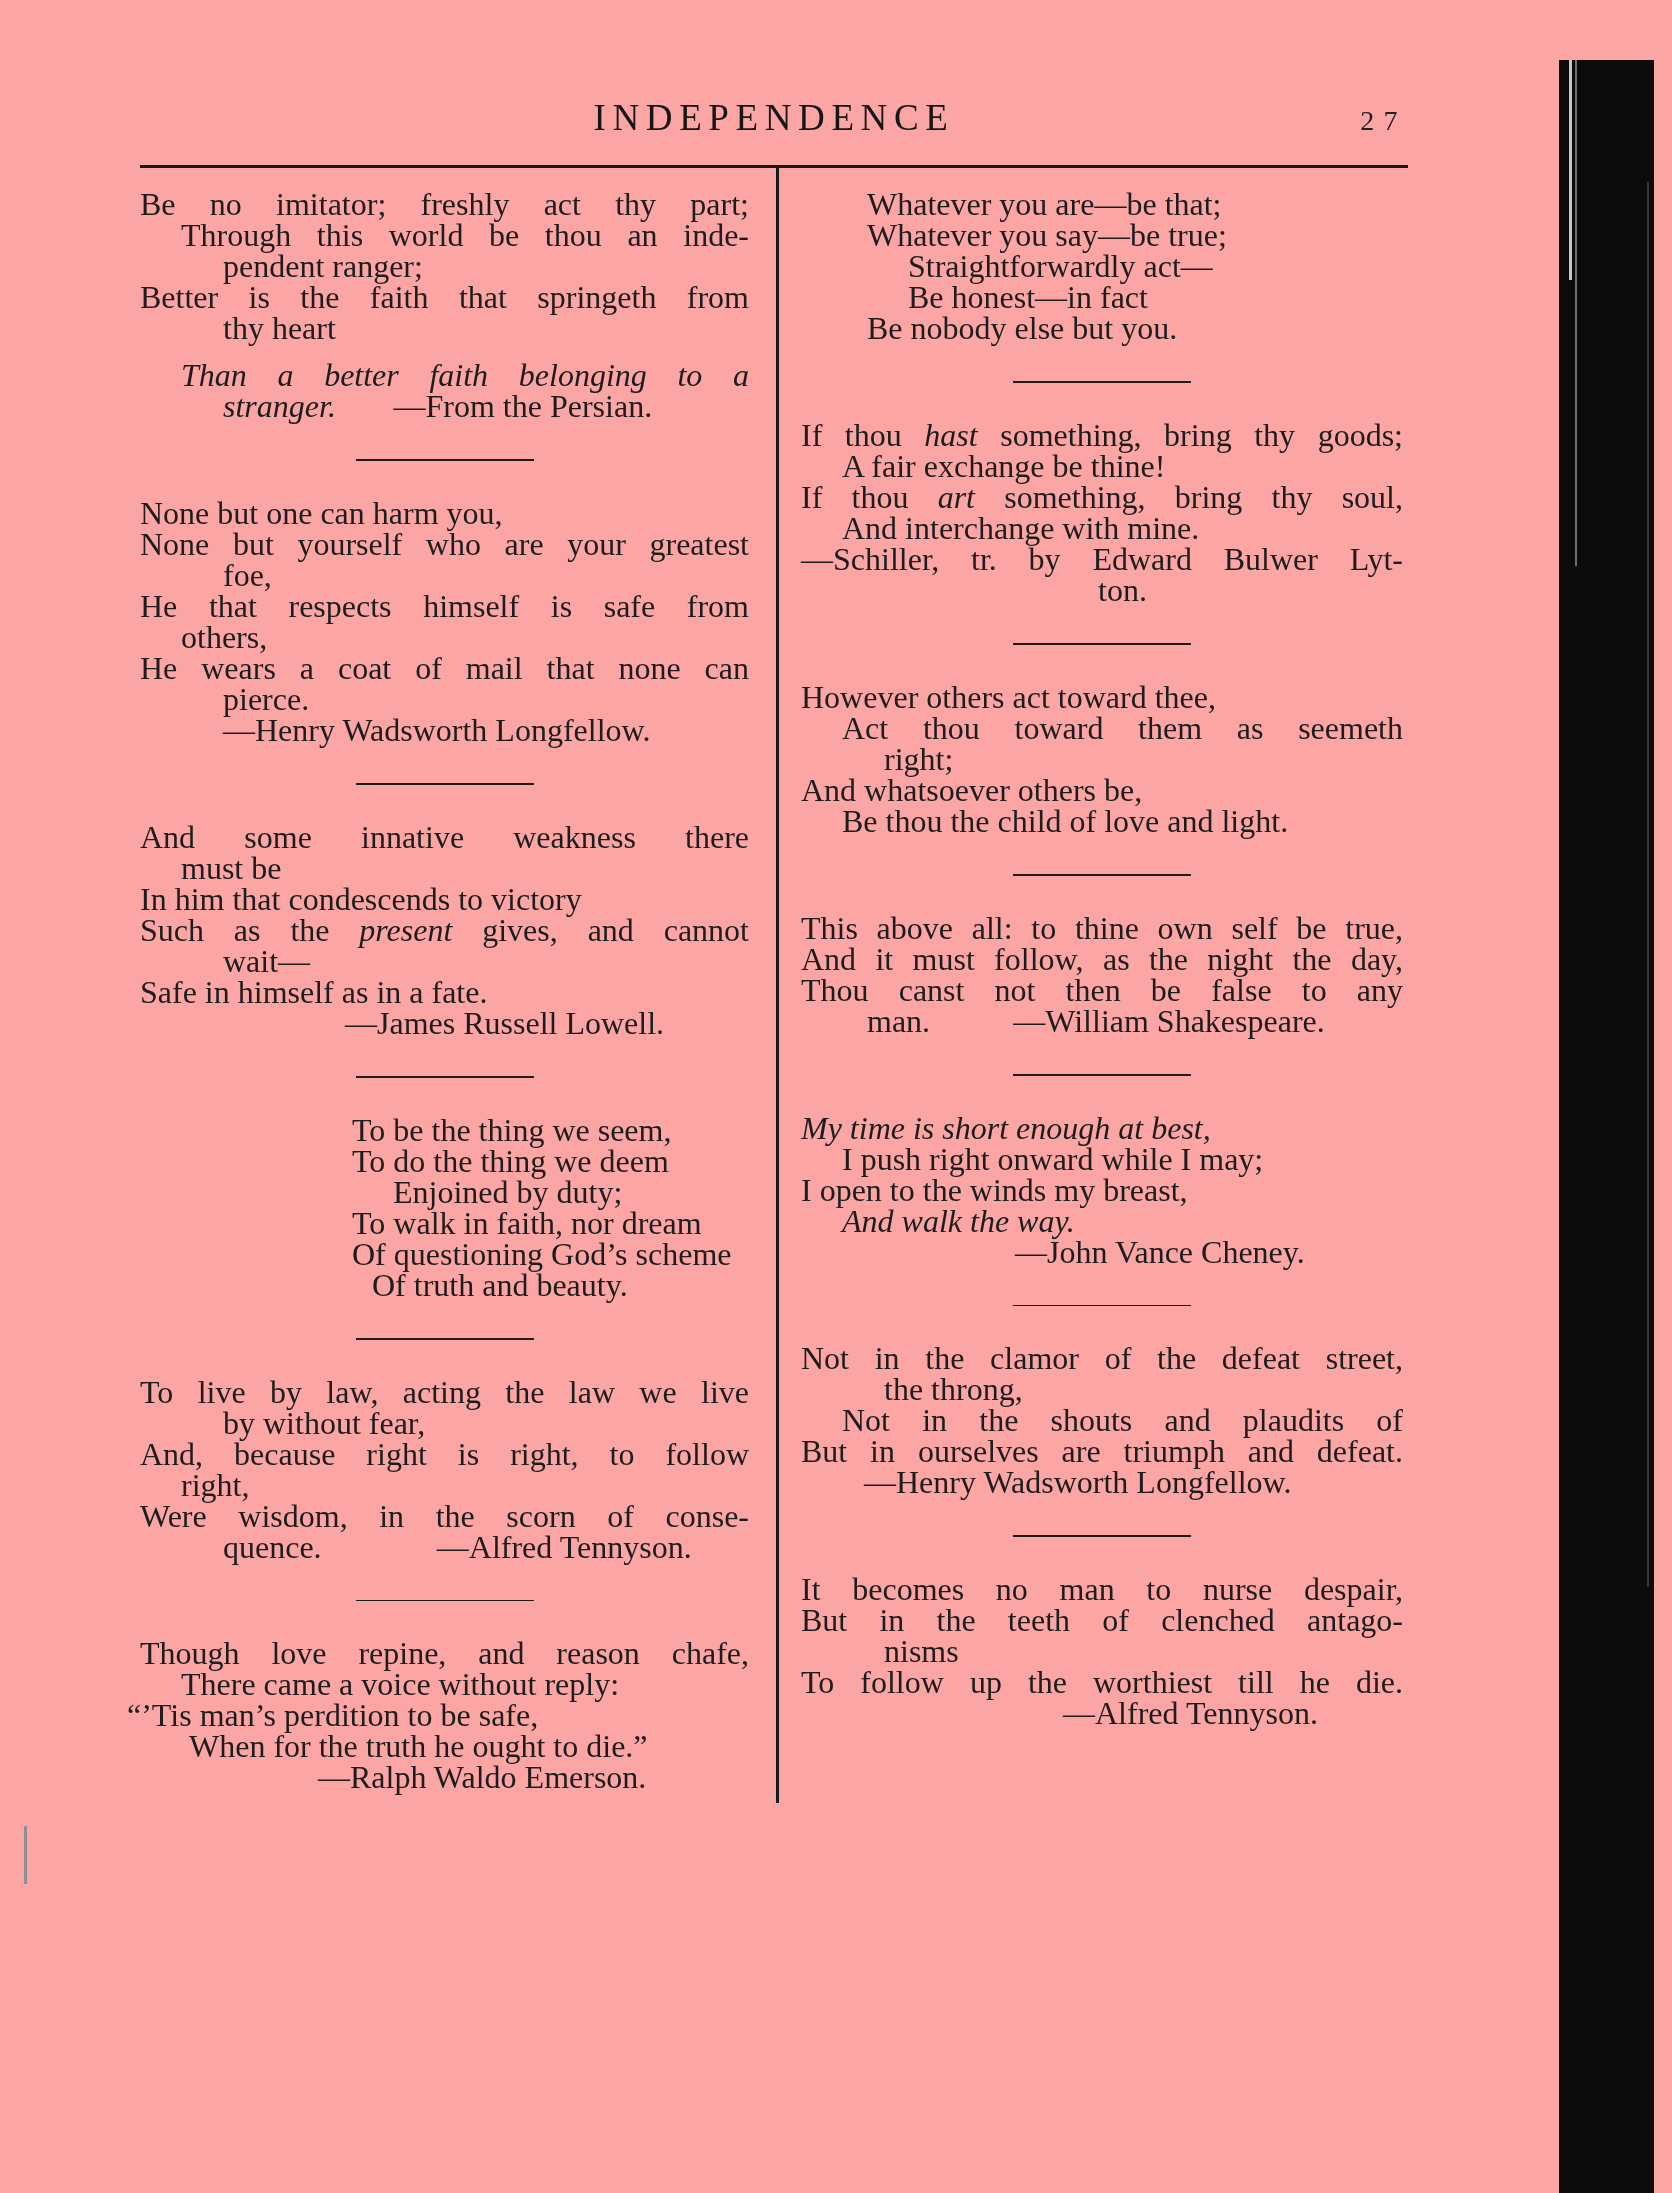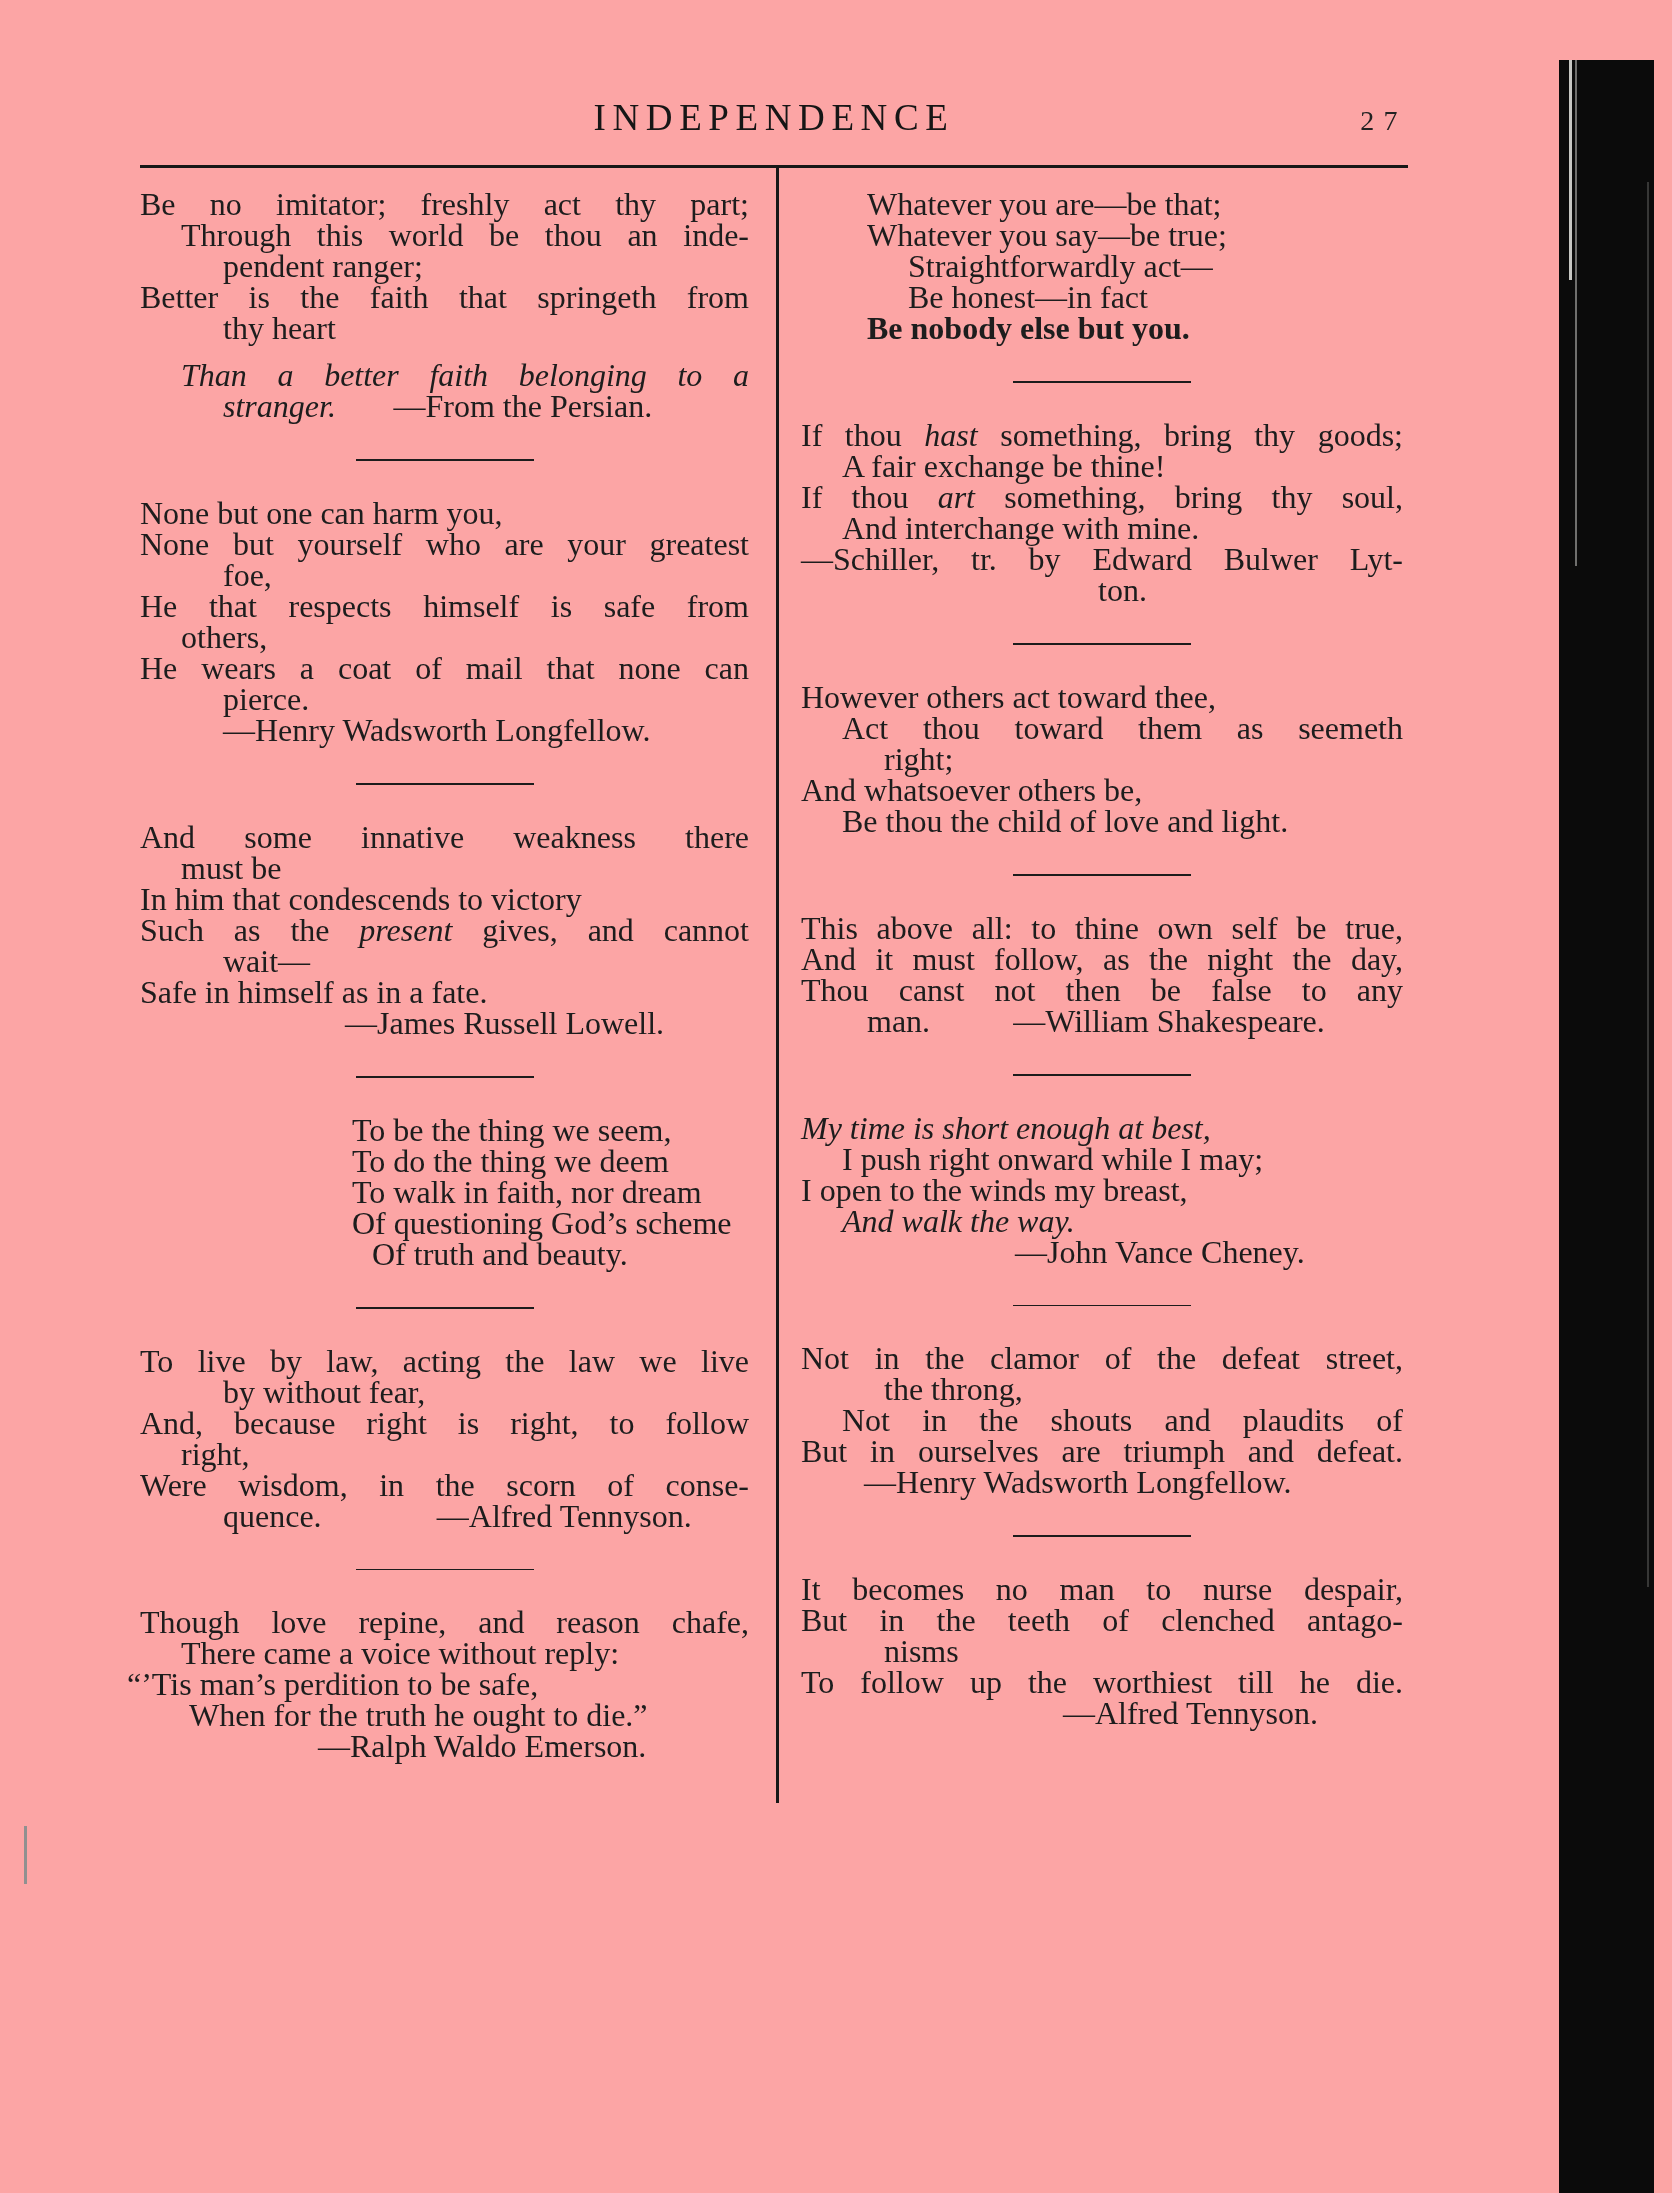--- a/index.html
+++ b/index.html
@@ -99,20 +99,21 @@
         <div class="line"><span>In him that condescends to victory</span></div>
         <div class="line j"><span>Such as the </span><span class="it">present</span><span> gives, and cannot</span></div>
         <div class="line" style="padding-left: 83px;"><span>wait—</span></div>
         <div class="line"><span>Safe in himself as in a fate.</span></div>
         <div class="line" style="padding-left: 205px;"><span>—James Russell Lowell.</span></div>
       </div>
       <div class="sep"></div>
       <div class="poem">
         <div class="line" style="padding-left: 212px;"><span>To be the thing we seem,</span></div>
         <div class="line" style="padding-left: 212px;"><span>To do the thing we deem</span></div>
+        <div class="line" style="padding-left: 253px;"><span>Enjoined by duty;</span></div>
         <div class="line" style="padding-left: 212px;"><span>To walk in faith, nor dream</span></div>
         <div class="line" style="padding-left: 212px;"><span>Of questioning God’s scheme</span></div>
         <div class="line" style="padding-left: 232px;"><span>Of truth and beauty.</span></div>
       </div>
       <div class="sep"></div>
       <div class="poem">
         <div class="line j"><span>To live by law, acting the law we live</span></div>
         <div class="line" style="padding-left: 83px;"><span>by without fear,</span></div>
         <div class="line j"><span>And, because right is right, to follow</span></div>
         <div class="line" style="padding-left: 41px;"><span>right,</span></div>
@@ -127,21 +128,21 @@
         <div class="line" style="padding-left: 49px;"><span>When for the truth he ought to die.”</span></div>
         <div class="line" style="padding-left: 178px;"><span>—Ralph Waldo Emerson.</span></div>
       </div>
     </div>
   <div class="col col-right">
       <div class="poem">
         <div class="line" style="padding-left: 66px;"><span>Whatever you are—be that;</span></div>
         <div class="line" style="padding-left: 66px;"><span>Whatever you say—be true;</span></div>
         <div class="line" style="padding-left: 107px;"><span>Straightforwardly act—</span></div>
         <div class="line" style="padding-left: 107px;"><span>Be honest—in fact</span></div>
-        <div class="line" style="padding-left: 66px; font-weight: bold;"><span>Be nobody else but you.</span></div>
+        <div class="line" style="padding-left: 66px;"><span>Be nobody else but you.</span></div>
       </div>
       <div class="sep"></div>
       <div class="poem">
         <div class="line j"><span>If thou </span><span class="it">hast</span><span> something, bring thy goods;</span></div>
         <div class="line" style="padding-left: 41px;"><span>A fair exchange be thine!</span></div>
         <div class="line j"><span>If thou </span><span class="it">art</span><span> something, bring thy soul,</span></div>
         <div class="line" style="padding-left: 41px;"><span>And interchange with mine.</span></div>
         <div class="line j"><span>—Schiller, tr. by Edward Bulwer Lyt-</span></div>
         <div class="line" style="padding-left: 41px; text-align: center;"><span>ton.</span></div>
       </div>

